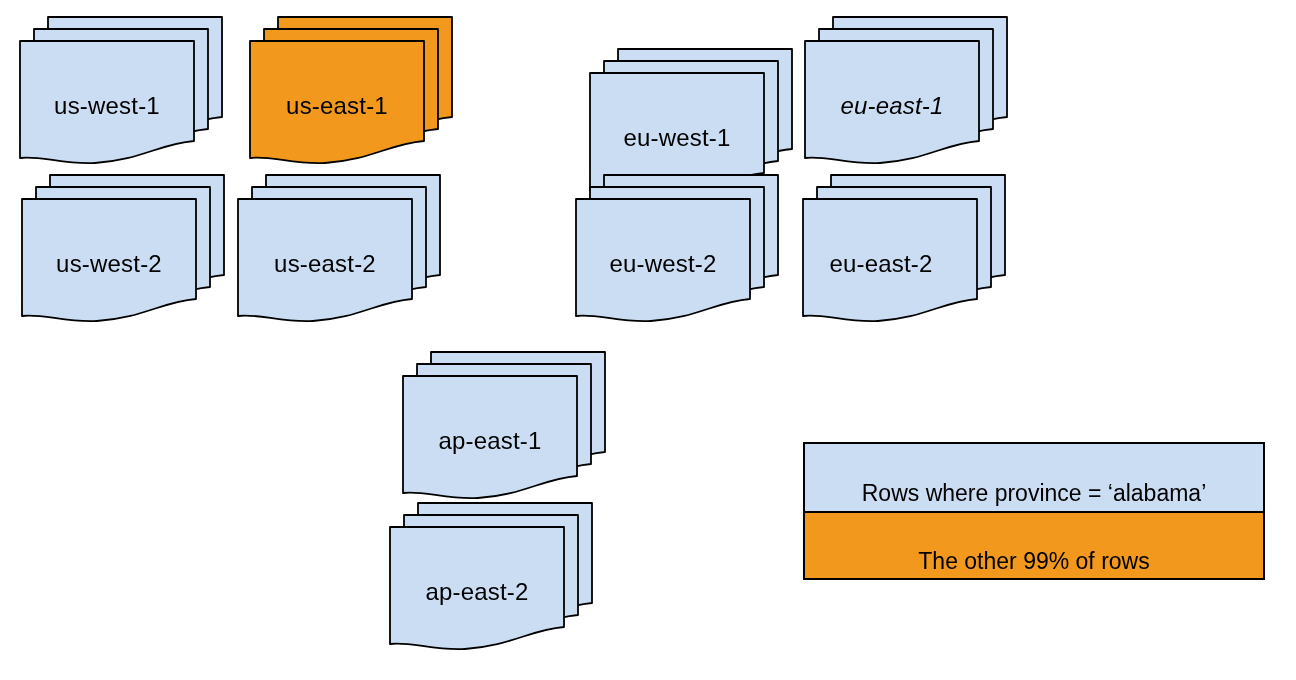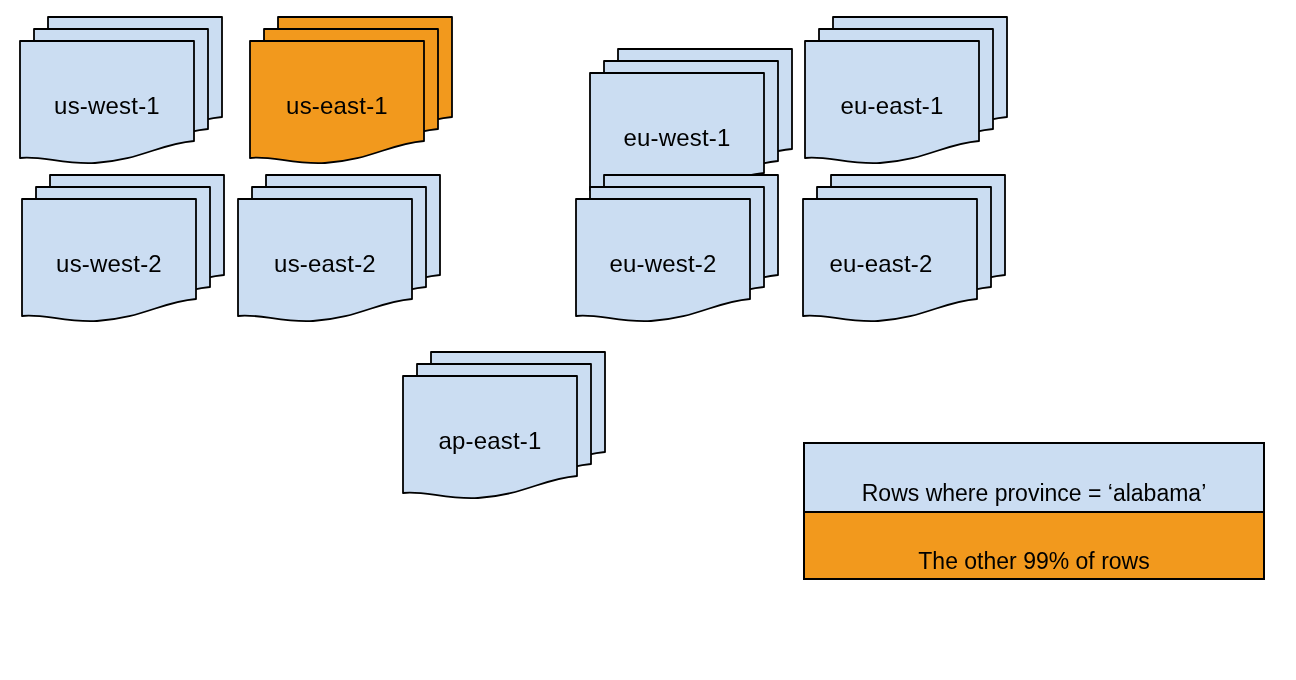--- a/index.html
+++ b/index.html
@@ -41,21 +41,21 @@
     font-size: 24px;
     line-height: 28px;
     color: var(--c-text);
     letter-spacing: 0.2px;
   }
 
   
   .s-0 { left: 19px;  top: 16px;  }
   .s-1 { left: 249px; top: 16px;  }
   .s-2 { left: 589px; top: 16px; margin-top: 32px;  }
-  .s-3 { left: 804px; top: 16px;  }
+  .s-3 { left: 804px; top: 16px; font-style: italic;  }
   .s-4 { left: 21px;  top: 174px; }
   .s-5 { left: 237px; top: 174px; }
   .s-6 { left: 575px; top: 174px; }
   .s-7 { left: 793px; top: 174px; padding-left: 9px; }
   .s-8 { left: 402px; top: 351px; }
   .s-9 { left: 389px; top: 502px; }
 
   
   .legend {
     position: absolute;
@@ -168,20 +168,28 @@
 
   <div class="stack s-8 variant-default">
     <svg width="206" height="155" viewBox="0 0 206 155">
       <use href="#doc-shape" class="doc" x="28" y="0"></use>
       <use href="#doc-shape" class="doc" x="14" y="12"></use>
       <use href="#doc-shape" class="doc" x="0" y="24"></use>
     </svg>
     <span class="stack-label">ap-east-1</span>
   </div>
 
+  <div class="stack s-9 variant-default">
+    <svg width="206" height="155" viewBox="0 0 206 155">
+      <use href="#doc-shape" class="doc" x="28" y="0"></use>
+      <use href="#doc-shape" class="doc" x="14" y="12"></use>
+      <use href="#doc-shape" class="doc" x="0" y="24"></use>
+    </svg>
+    <span class="stack-label">ap-east-2</span>
+  </div>
 
   <div class="legend">
     <div class="legend-row variant-default">
       <span class="legend-text">Rows where province = ‘alabama’</span>
     </div>
     <div class="legend-row variant-highlight">
       <span class="legend-text">The other 99% of rows</span>
     </div>
   </div>
 

